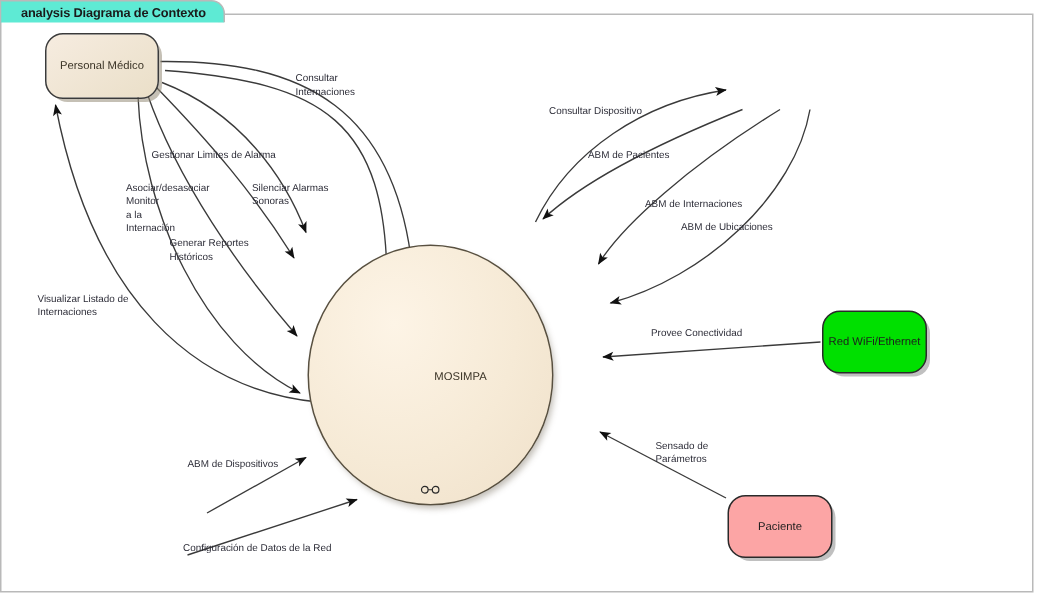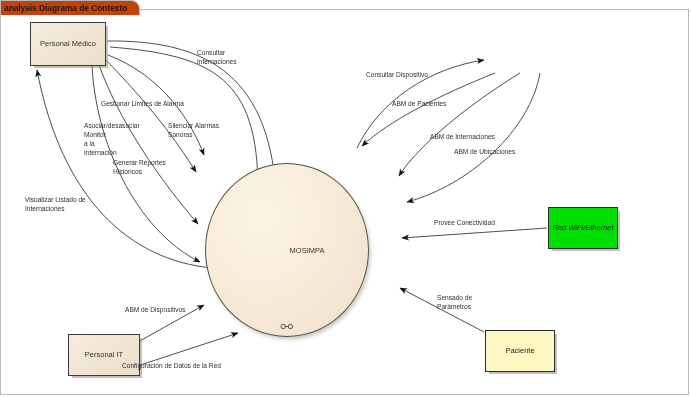--- a/index.html
+++ b/index.html
@@ -26,22 +26,22 @@
     height: 386px;
     border: 1px solid #b9b9b9;
     box-sizing: border-box;
     background: #ffffff;
   }
   #title-tab {
     position: absolute;
     left: 0px;
     top: 0px;
     height: 15px;
-    padding: 0 12px 0 3px;
-    background: #c2410c;
+    padding: 0 12px 0 13px;
+    background: #5eead4;
     border: 1px solid #b9b9b9;
     border-bottom: none;
     border-top-right-radius: 9px;
     box-sizing: border-box;
     display: flex;
     align-items: center;
     white-space: nowrap;
   }
   #title-tab .tab-text {
     font-size: 8.5px;
@@ -63,36 +63,36 @@
   .node {
     position: absolute;
     box-sizing: border-box;
     display: flex;
     align-items: center;
     justify-content: center;
     text-align: center;
     line-height: 1.25;
     color: #3a3326;
     font-size: 7.5px;
+    border-radius: 12px;
   }
   .node .nlabel { display: block; padding: 0 3px; }
   .actor-box {
     background: linear-gradient(145deg, #f6ece0 0%, #eadfc8 100%);
     border: 1px solid #3a3a3a;
     box-shadow: 3px 3px 0 -1px rgba(150,140,120,0.55);
   }
   .green-box {
     background: #00e000;
     border: 1px solid #2a2a2a;
     box-shadow: 3px 3px 0 -1px rgba(150,150,150,0.6);
     color: #1d1d1d;
-    font-style: italic;
   }
   .gold-box {
-    background: #fef9c3;
+    background: #fca5a5;
     border: 1px solid #2a2a2a;
     box-shadow: 3px 3px 0 -1px rgba(150,150,150,0.6);
     color: #1d1d1d;
   }
   
   #system-circle {
     position: absolute;
     left: 205px;
     top: 163px;
     width: 162px;
@@ -178,23 +178,20 @@
 
       <path d="M125,370 L238,333"></path>
     </g>
   </svg>
 
   <div class="node actor-box" id="node-personal-medico" style="left:30px; top:22px; width:76px; height:44px;">
     <span class="nlabel">Personal Médico</span>
   </div>
 
 
-  <div class="node actor-box" id="node-personal-it" style="left:68px; top:334px; width:72px; height:42px;">
-    <span class="nlabel">Personal IT</span>
-  </div>
 
   <div class="node green-box" id="node-red-wifi-ethernet" style="left:548px; top:207px; width:70px; height:42px;">
     <span class="nlabel">Red WiFi/Ethernet</span>
   </div>
 
   <div class="node gold-box" id="node-paciente" style="left:485px; top:330px; width:70px; height:42px;">
     <span class="nlabel">Paciente</span>
   </div>
 
   <div id="system-circle">

